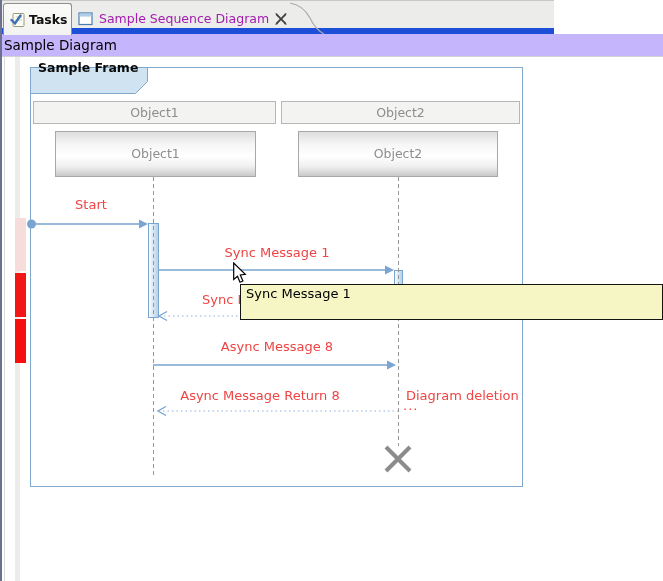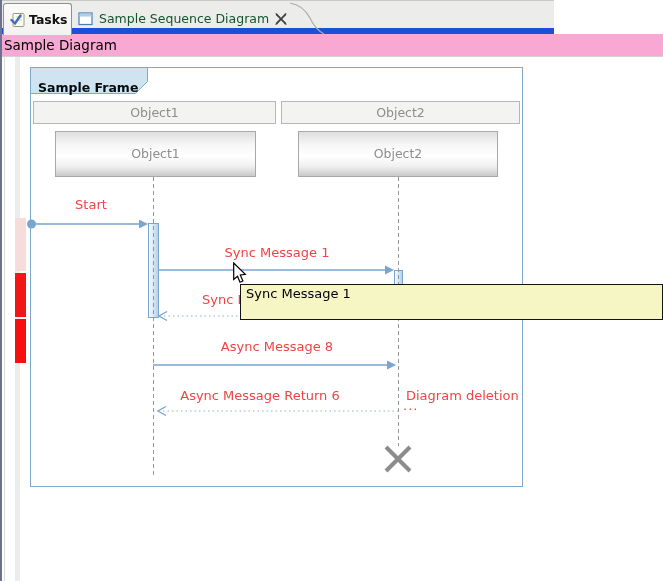--- a/index.html
+++ b/index.html
@@ -13,39 +13,39 @@
 
   
   #win-left-border{left:0;top:0;width:2px;height:581px;background:#6d7090;z-index:40;}
   #tab-bar{left:0;top:0;width:554px;height:34px;background:#ececea;border-top:1px solid #c9c9c7;border-bottom:6px solid #1d4ed8;box-sizing:border-box;z-index:5;}
   #tab-active{
     left:3px;top:2px;width:69px;height:32px;background:linear-gradient(#fbfbfa,#f2f2f0);
     border:1px solid #8f8f8d;border-bottom:none;border-radius:3px 3px 0 0;box-sizing:border-box;
   }
   #tab-active .tab-label{position:absolute;left:25px;top:8px;font-size:12.5px;font-weight:bold;color:#121212;}
   #tab-inactive{left:72px;top:2px;width:246px;height:32px;}
-  #tab-inactive .tab-label{position:absolute;left:27px;top:8px;font-size:12.5px;color:#14532d;}
+  #tab-inactive .tab-label{position:absolute;left:27px;top:8px;font-size:12.5px;color:#a21caf;}
   .tab-icon{position:absolute;left:6px;top:8px;width:16px;height:16px;}
   #tab-swoosh{left:0;top:0;width:663px;height:34px;pointer-events:none;}
   #close-btn{position:absolute;left:202px;top:9px;width:14px;height:14px;}
 
-  #view-header{left:0;top:34px;width:663px;height:23px;background:#f9a8d4;border-bottom:1px solid #d2d2d0;box-sizing:border-box;z-index:4;padding-left:16px;}
+  #view-header{left:0;top:34px;width:663px;height:23px;background:#c4b5fd;border-bottom:1px solid #d2d2d0;box-sizing:border-box;z-index:4;padding-left:16px;}
   #view-title{position:absolute;left:4px;top:3px;font-size:13.5px;color:#000;}
 
   
   #left-separator{left:4px;top:57px;width:1px;height:524px;background:#dadada;}
   #tc-track{left:15px;top:57px;width:5px;height:524px;background:#ececeb;}
   .tc-marker{left:15px;width:11px;}
   #tc-pink{top:218px;height:53px;background:#f7dcdc;}
   #tc-red1{top:273px;height:44px;background:#f21717;}
   #tc-red2{top:319px;height:44px;background:#f50f0f;}
 
   
   #frame{left:30px;top:67px;width:493px;height:420px;border:1px solid #7fa8cc;box-sizing:border-box;}
-  #frame-title-text{left:38px;top:80px;font-size:12.5px;font-weight:bold;color:#0a0a0a;z-index:3;text-align:right;}
+  #frame-title-text{left:38px;top:60px;font-size:12.5px;font-weight:bold;color:#0a0a0a;z-index:3;text-align:right;}
 
   .col-header{
     top:101px;height:23px;background:#f3f3f1;border:1px solid #b7b7b5;box-sizing:border-box;
     color:#8d8d8d;font-size:12.5px;text-align:center;line-height:21px;
   }
   #col-header-1{left:33px;width:243px;}
   #col-header-2{left:281px;width:239px;}
 
   .head-box{
     top:131px;height:46px;border:1px solid #a8a8a8;box-sizing:border-box;
@@ -168,21 +168,21 @@
 <div class="abs head-box" id="head-box-1">Object1</div>
 <div class="abs head-box" id="head-box-2">Object2</div>
 
 <div class="abs activation" id="activation-1"></div>
 <div class="abs activation" id="activation-2"></div>
 
 <div class="abs msg-label" id="lbl-start">Start</div>
 <div class="abs msg-label" id="lbl-sync1">Sync Message 1</div>
 <div class="abs msg-label" id="lbl-sync1-return">Sync Message Return 1</div>
 <div class="abs msg-label" id="lbl-async1">Async Message 8</div>
-<div class="abs msg-label" id="lbl-async1-return">Async Message Return 6</div>
+<div class="abs msg-label" id="lbl-async1-return">Async Message Return 8</div>
 <div class="abs msg-label" id="lbl-deletion">Diagram deletion</div>
 <div class="abs msg-label" id="lbl-ellipsis">...</div>
 
 <div class="abs" id="tooltip">
   <div>Sync Message 1</div>
 </div>
 
 <svg class="abs" id="cursor" width="18" height="24" viewBox="0 0 18 24">
   <path d="M7 3 L7 19.5 L10.8 16.2 L13.3 22.3 L16.2 21 L13.6 15 L18.6 14.4 Z" transform="translate(-6.3,-2)" fill="#ffffff" stroke="#000000" stroke-width="1.2"></path>
 </svg>

